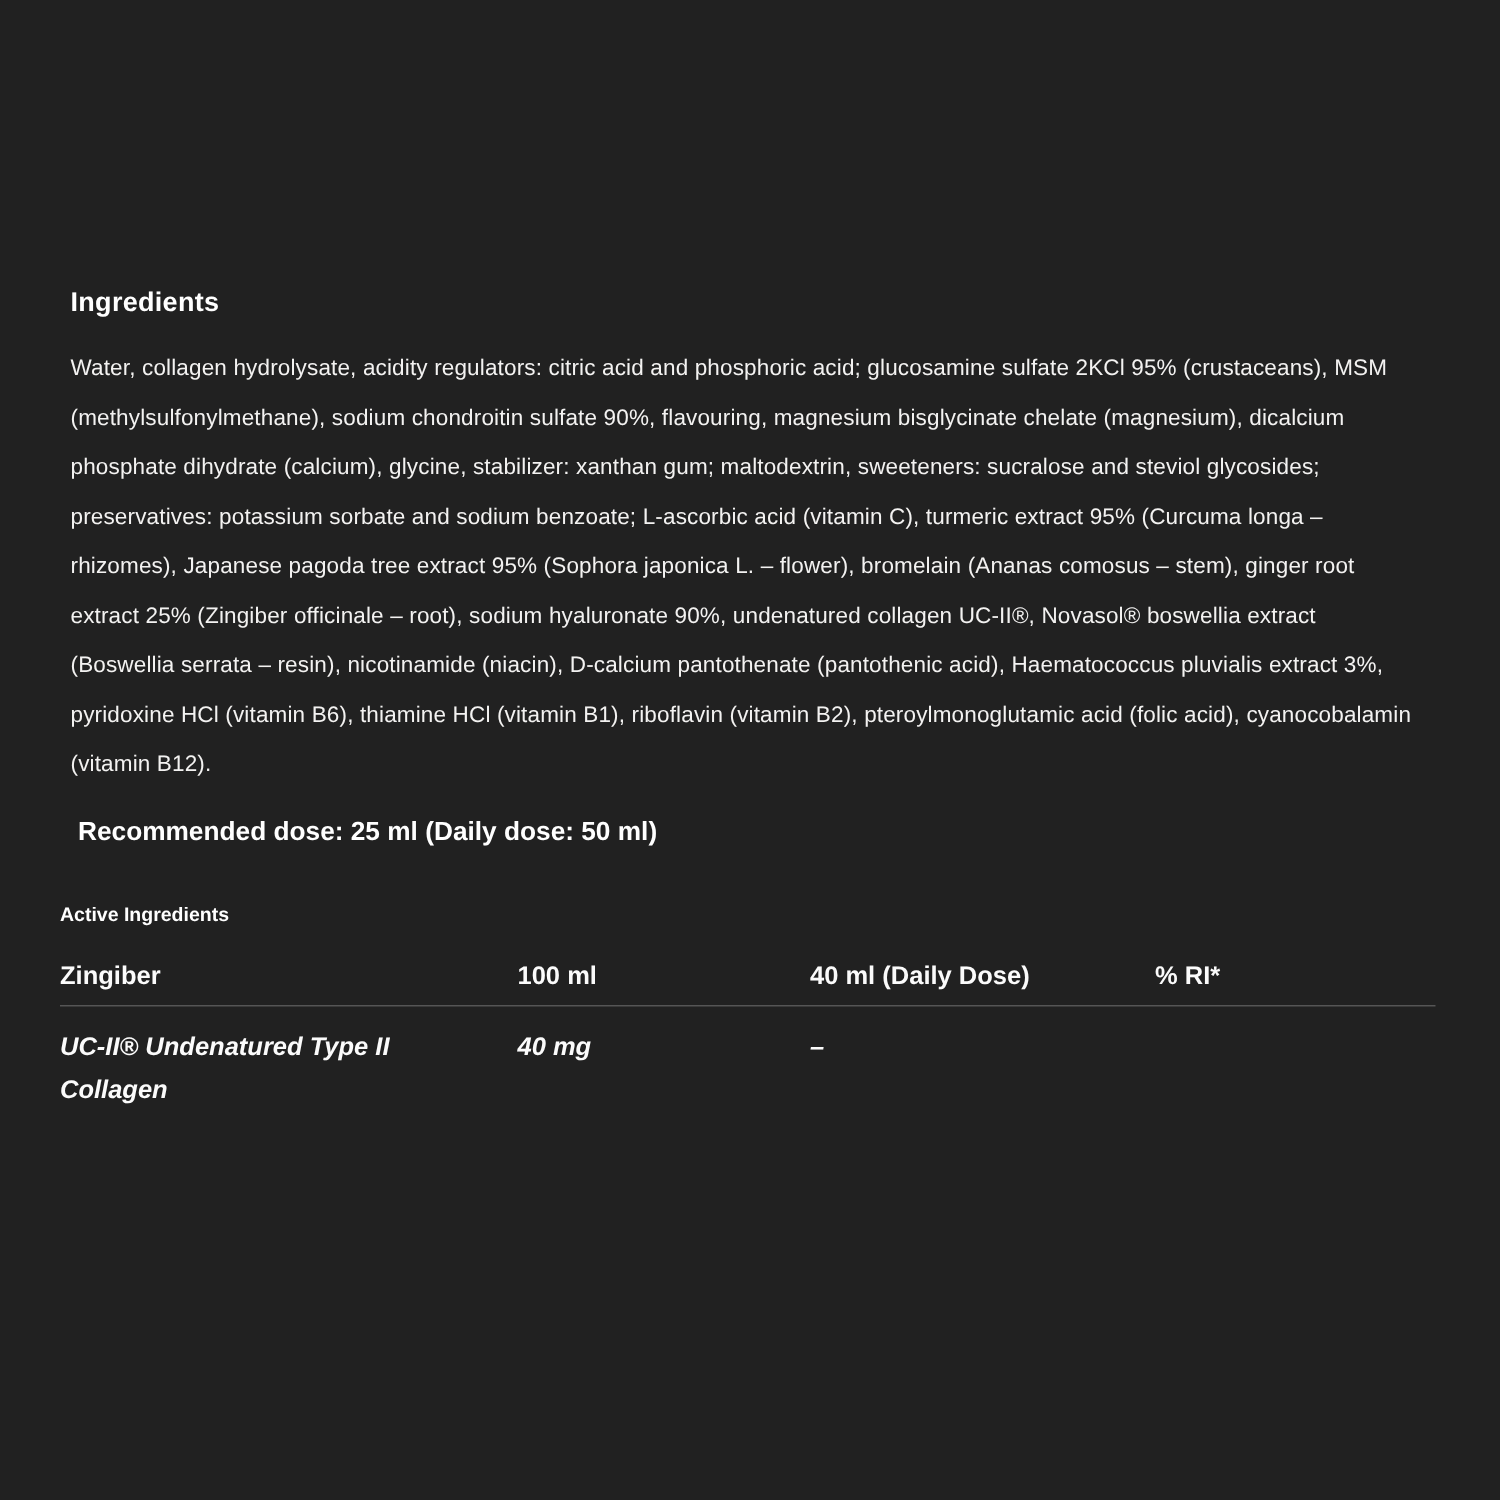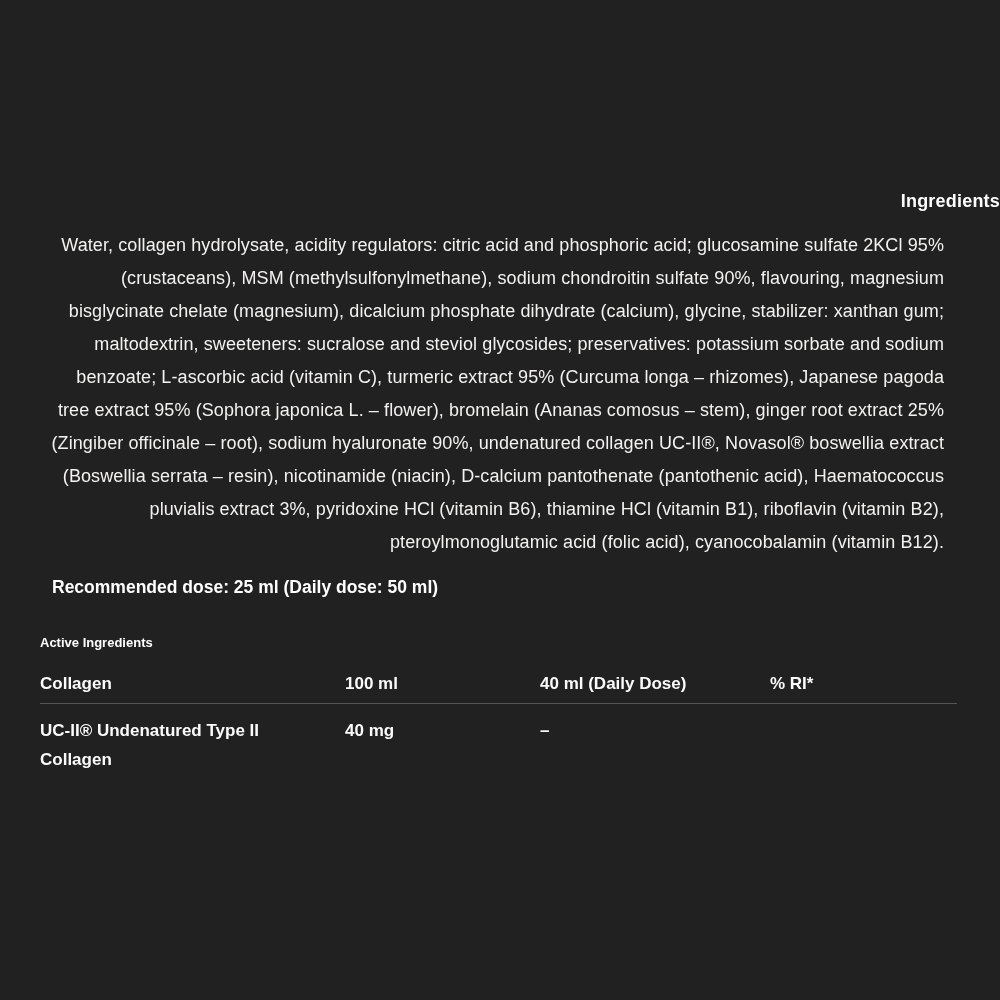--- a/index.html
+++ b/index.html
@@ -9,33 +9,33 @@
     height: 1000px;
     background: #212121;
     overflow: hidden;
   }
   body {
     font-family: "Liberation Sans", "DejaVu Sans", sans-serif;
     color: #f3f2f1;
   }
   .top-block {
     padding-left: 47px;
-    text-align: right;
+    padding-right: 58px;
   }
   .ingredients-heading {
     margin: 191px 0 0 0;
     font-size: 18px;
     line-height: 21px;
     font-weight: 700;
     color: #ffffff;
     letter-spacing: 0.2px;
   }
   .ingredients-paragraph {
     margin: 17px 0 0 0;
-    font-size: 18px;
+    font-size: 15px;
     line-height: 33px;
     max-width: 897px;
     color: #f3f2f1;
     letter-spacing: 0.1px;
   }
   .dose-block {
     margin: 12px 0 0 0;
     padding-left: 52px;
   }
   .dose-line {
@@ -62,20 +62,21 @@
     display: grid;
     grid-template-columns: 305px 195px 230px 1fr;
     padding-bottom: 9px;
     border-bottom: 1px solid #555555;
   }
   .trow {
     display: grid;
     grid-template-columns: 305px 195px 230px 1fr;
     padding-top: 12px;
     line-height: 29px;
+    font-style: italic;
   }
   .cell-component-inner {
     display: inline-block;
     max-width: 245px;
   }
 </style>
 </head>
 <body>
 
 <div class="top-block">
@@ -84,21 +85,21 @@
 </div>
 
 <div class="dose-block">
   <div class="dose-line">Recommended dose: 25 ml (Daily dose: 50 ml)</div>
 </div>
 
 <h2 class="active-heading">Active Ingredients</h2>
 
 <div class="table">
   <div class="thead">
-    <div>Collagen</div>
+    <div>Zingiber</div>
     <div>100 ml</div>
     <div>40 ml (Daily Dose)</div>
     <div>% RI*</div>
   </div>
   <div class="trow">
     <div>
       <span class="cell-component-inner">UC-II® Undenatured Type II Collagen</span>
     </div>
     <div>40 mg</div>
     <div>–</div>

